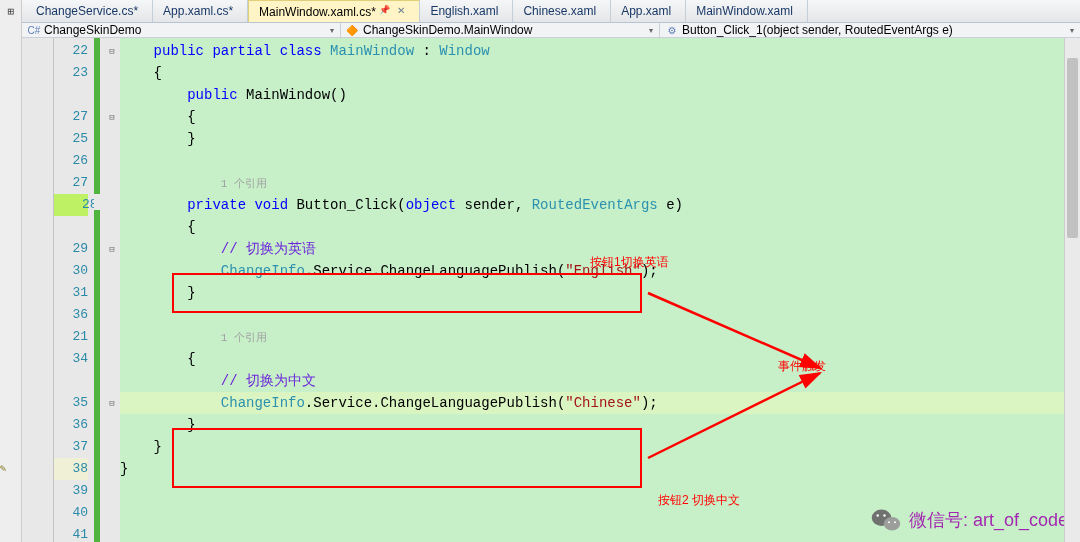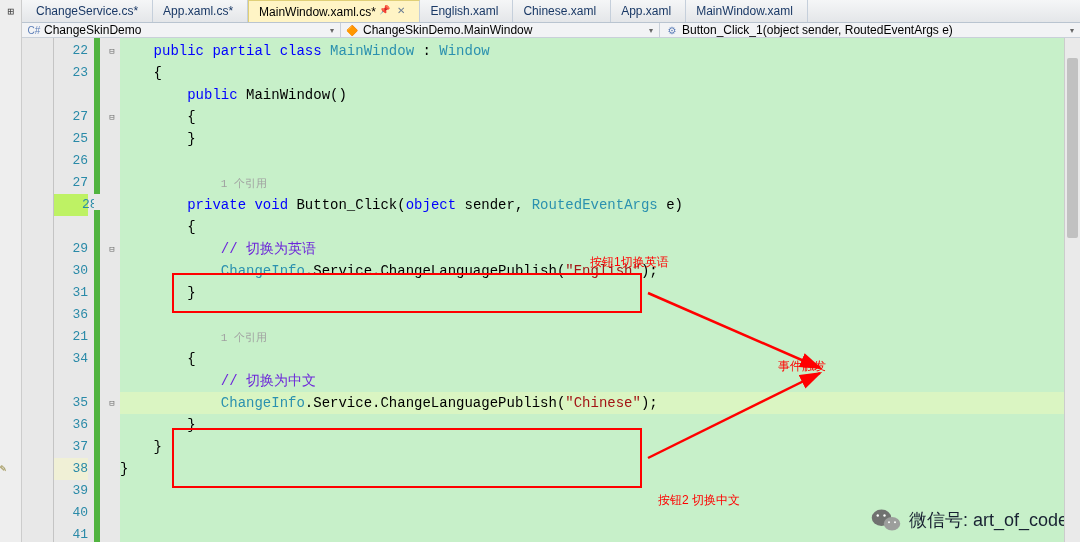--- a/index.html
+++ b/index.html
@@ -35,21 +35,21 @@
   .type { color: #2b91af; }
   .str { color: #a31515; }
   .cmt { color: #6d28d9; }
   .ref { color: #a0a0a0; font-size: 11px; }
   .cursor-line-38 { background: rgba(255,255,180,0.35); }
   
   .anno-box { position: absolute; border: 2px solid #ff0000; pointer-events: none; }
   .anno-text { position: absolute; color: #ff0000; font-family: "SimSun","Microsoft YaHei",sans-serif; font-size: 12px; pointer-events: none; }
   .arrow-svg { position: absolute; pointer-events: none; }
   
-  .watermark { position: absolute; right: 12px; bottom: 12px; display: flex; align-items: center; gap: 8px; color: #0f172a; font-family: "Microsoft YaHei",sans-serif; font-size: 18px; opacity: 0.95; pointer-events: none; }
+  .watermark { position: absolute; right: 12px; bottom: 12px; display: flex; align-items: center; gap: 8px; color: #a21caf; font-family: "Microsoft YaHei",sans-serif; font-size: 18px; opacity: 0.95; pointer-events: none; }
   .wechat-icon { width: 30px; height: 28px; }
   .ln28 { color:#2a8aa8; background:#bef264;padding-left:28px; }
   .ln38 { background:rgba(255,255,180,0.35); }
   .pencil { position:absolute; left:-30px; width:14px; font-size:11px; color:#8a7c2d; }
   .scrollbar-v { position:absolute; right:0; top:0; bottom:0; width:16px; background:#eaeaea; border-left:1px solid #ccc; }
   .scrollbar-v .thumb { position:absolute; left:2px; right:2px; top:20px; height:180px; background:#c1c1c1; border-radius:2px; }
 </style>
 </head>
 <body>
 

